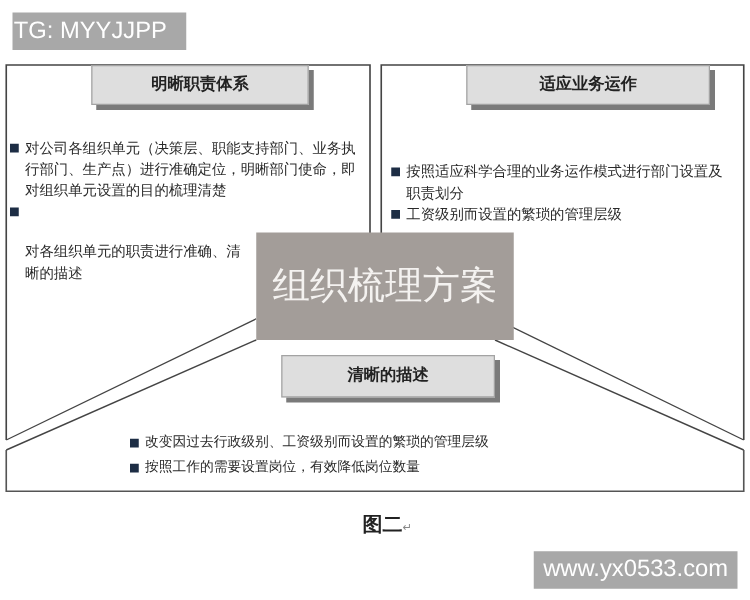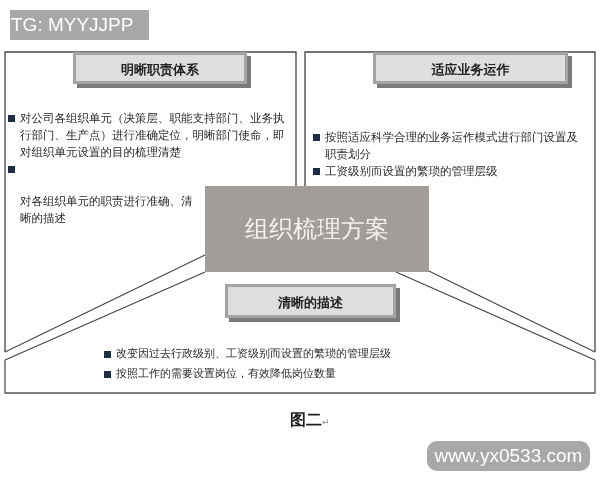--- a/index.html
+++ b/index.html
@@ -1,28 +1,28 @@
 <!DOCTYPE html>
 <html><head>
   <meta charset="utf-8">
   <style>
     html, body { margin:0; padding:0; }
     body { width:600px; height:480px; background:#ffffff; position:relative; overflow:hidden;
            font-family:"DejaVu Sans", sans-serif; }
     .wm { position:absolute; background:#a8a8a8; color:#ffffff; font-family:"Liberation Sans", sans-serif; }
     .wm-top { left:10px; top:10px; width:139px; height:30px; font-size:19px; line-height:30px; padding-left:1px; box-sizing:border-box; }
-    .wm-bottom { left:427px; top:441px; width:163px; height:30px; font-size:19px; line-height:30px; text-align:center;border-radius:10px; }
+    .wm-bottom { left:427px; top:441px; width:163px; height:30px; font-size:19px; line-height:30px; text-align:center; }
     svg.lines { position:absolute; left:0; top:0; }
-    .label-box { position:absolute; background:#dedede; border:3px solid #a3a3a3; box-shadow:4px 4px 0 #7a7a7a;
+    .label-box { position:absolute; background:#dedede; border:1px solid #a3a3a3; box-shadow:4px 4px 0 #7a7a7a;
                  font-weight:bold; font-size:13px; color:#222; text-align:center; box-sizing:border-box; }
     .bullets { position:absolute; font-size:11.5px; line-height:17px; color:#2a2a2a; margin:0; padding:0; list-style:none; }
     .bullets li { position:relative; padding-left:12px; }
     .bullets li .sq { position:absolute; left:0; top:5px; width:7px; height:7px; background:#1d2d44; }
-    .center-box { position:absolute; left:205px; top:186px; width:224px; height:86px; background:#a39d99;
-                  color:#f4f2f0; font-size:24px; text-align:center; line-height:86px; }
+    .center-box { position:absolute; left:205px; top:186px; width:206px; height:86px; background:#a39d99;
+                  color:#f4f2f0; font-size:30px; text-align:center; line-height:86px; }
     .caption { position:absolute; left:290px; top:410px; font-size:16px; font-weight:bold; color:#222; }
     .caption .mark { font-size:9px; font-weight:normal; color:#888; }
   </style>
 </head>
 <body>
 
 <div class="wm wm-top">TG: MYYJJPP</div>
 
 <svg class="lines" width="600" height="480">
 

